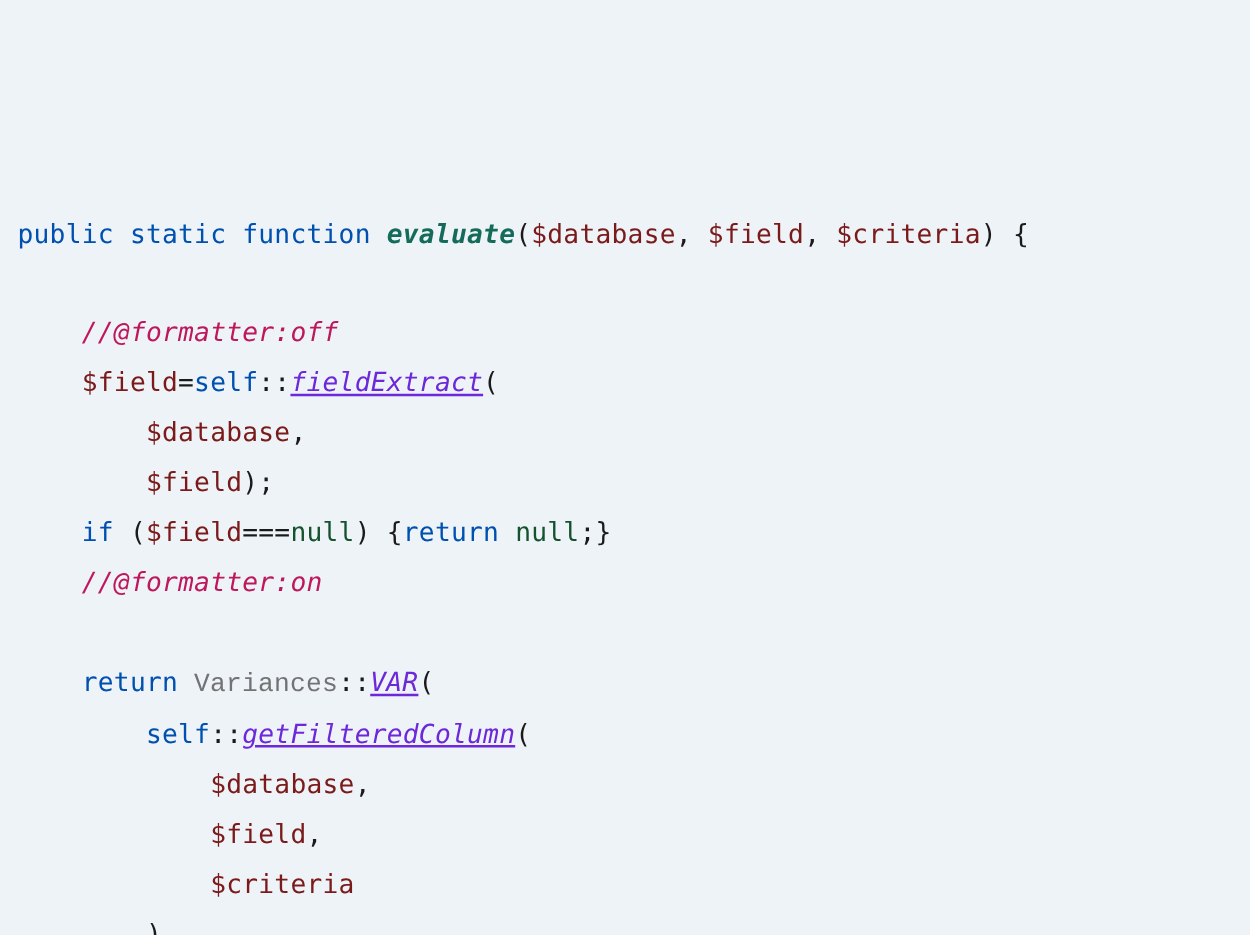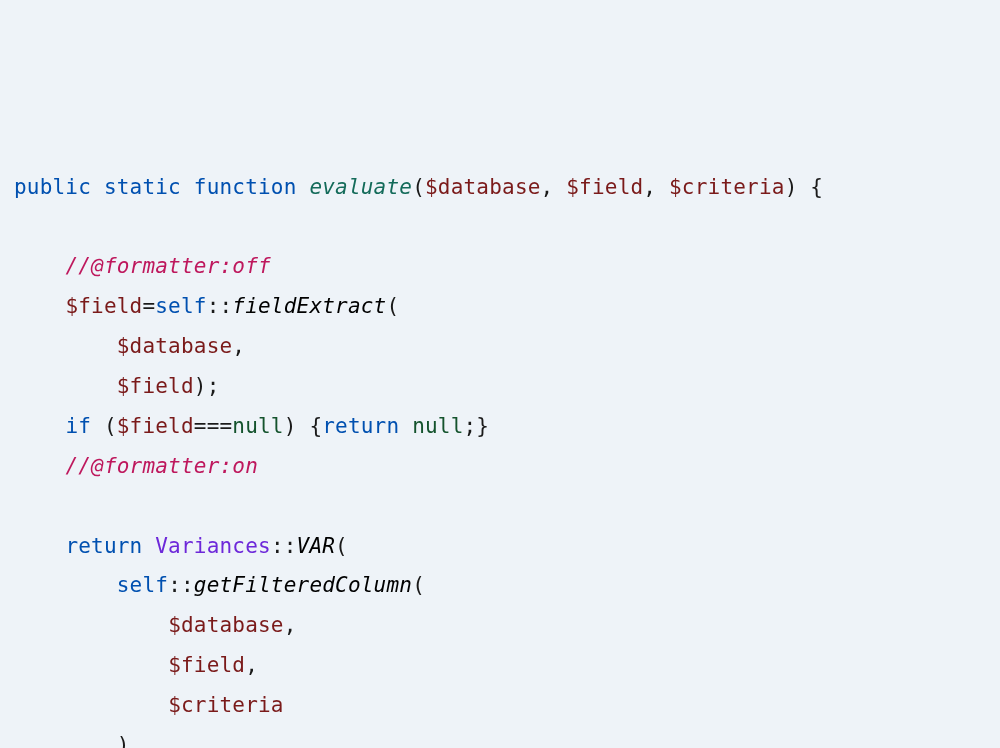--- a/index.html
+++ b/index.html
@@ -11,24 +11,24 @@
       background: #eef3f8;
       font-family: "SF Mono", "Monaco", "Menlo", "Consolas", monospace;
       font-size: 21px;
       line-height: 1.9;
       padding: 8px 14px;
       color: #1a1a1a;
       white-space: pre;
       letter-spacing: 0.2px;
     }
     .kw { color: #0050b0; }
-    .fn { color: #146b5a; font-style: italic; }
+    .fn { color: #146b5a; font-style: italic; font-weight: bold; }
     .var { color: #7a1a1a; text-align: center; }
-    .cls { color: #6d28d9; }
-    .mth { color: #000000; font-style: italic; }
+    .cls { color: #737373; font-family: Liberation Mono, monospace; }
+    .mth { color: #6d28d9; font-style: italic; text-decoration: underline; }
     .cmt { color: #be185d; font-style: italic; }
     .pn { color: #1a1a1a; }
     .op { color: #1a1a1a; }
     .nl { color: #14532d; }
     .line { display: block; }
   </style>
 </head>
 <body>
 
 

